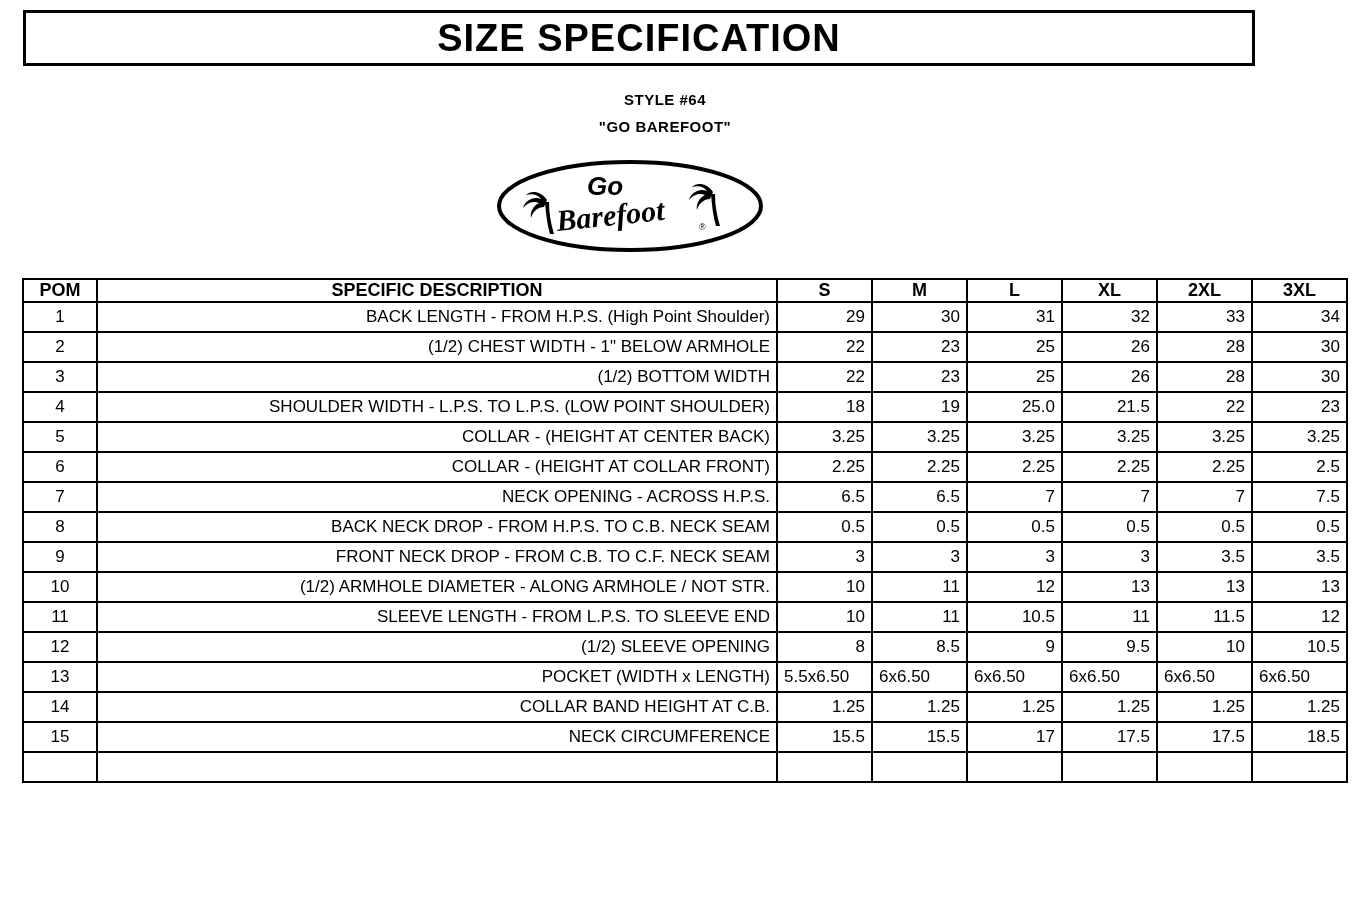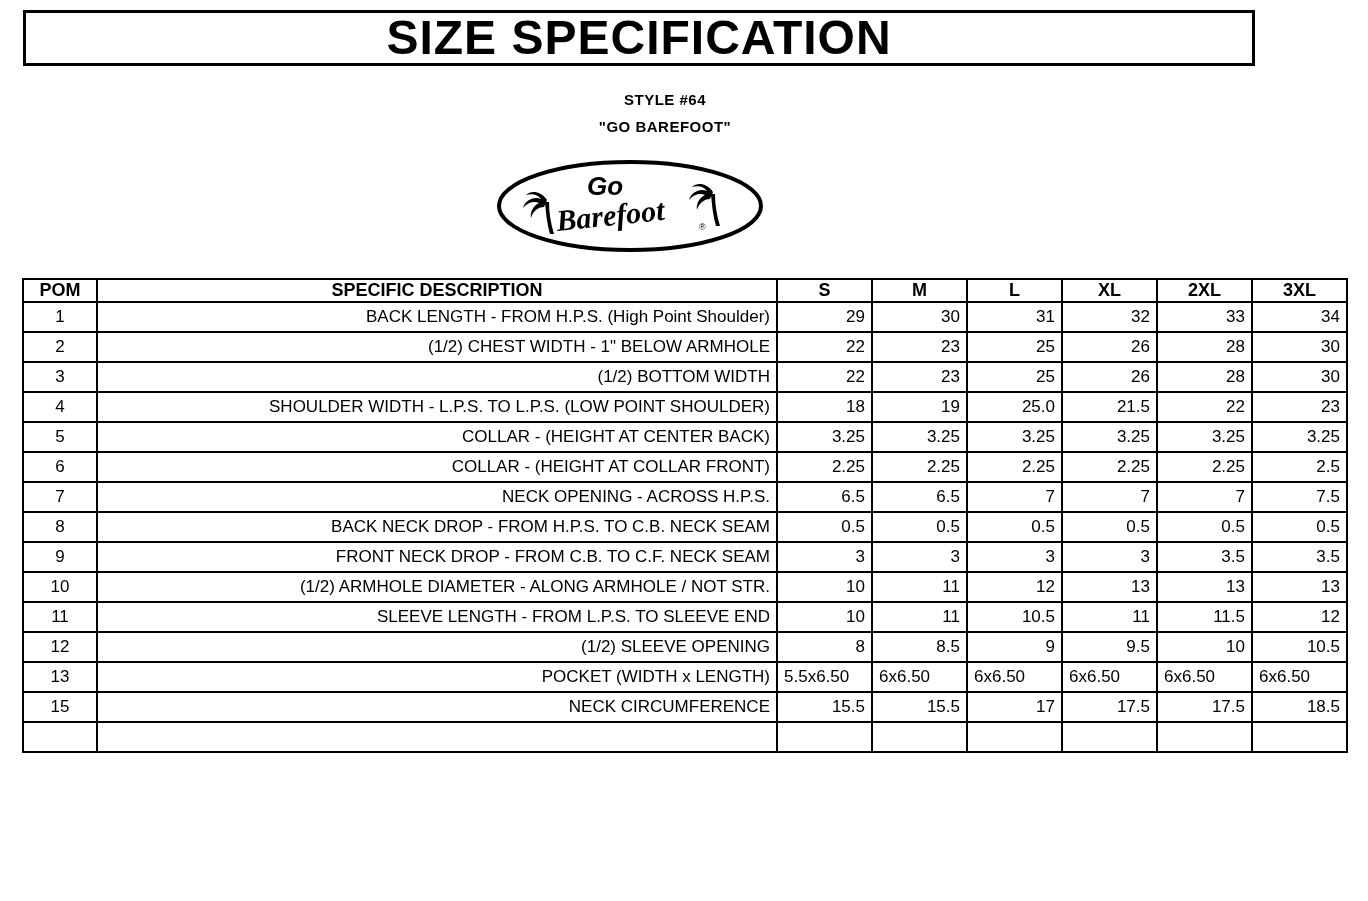--- a/index.html
+++ b/index.html
@@ -28,21 +28,21 @@
     top: 10px;
     width: 1232px;
     height: 56px;
     border: 3px solid #000;
     box-sizing: border-box;
     display: flex;
     align-items: center;
     justify-content: center;
   }
   .title-text {
-    font-size: 48px;
+    font-size: 38px;
     font-weight: bold;
     letter-spacing: 1px;
     line-height: 1;
   }
 
   
   .style-head {
     position: absolute;
     left: 0;
     top: 86px;
@@ -288,20 +288,30 @@
         <td class="pom-cell">13</td>
         <td class="desc-cell">POCKET (WIDTH x LENGTH)</td>
         <td class="size-cell text-left">5.5x6.50</td>
         <td class="size-cell text-left">6x6.50</td>
         <td class="size-cell text-left">6x6.50</td>
         <td class="size-cell text-left">6x6.50</td>
         <td class="size-cell text-left">6x6.50</td>
         <td class="size-cell text-left">6x6.50</td>
       </tr>
 
+      <tr>
+        <td class="pom-cell">14</td>
+        <td class="desc-cell">COLLAR BAND HEIGHT AT C.B.</td>
+        <td class="size-cell">1.25</td>
+        <td class="size-cell">1.25</td>
+        <td class="size-cell">1.25</td>
+        <td class="size-cell">1.25</td>
+        <td class="size-cell">1.25</td>
+        <td class="size-cell">1.25</td>
+      </tr>
 
       <tr>
         <td class="pom-cell">15</td>
         <td class="desc-cell">NECK CIRCUMFERENCE</td>
         <td class="size-cell">15.5</td>
         <td class="size-cell">15.5</td>
         <td class="size-cell">17</td>
         <td class="size-cell">17.5</td>
         <td class="size-cell">17.5</td>
         <td class="size-cell">18.5</td>

